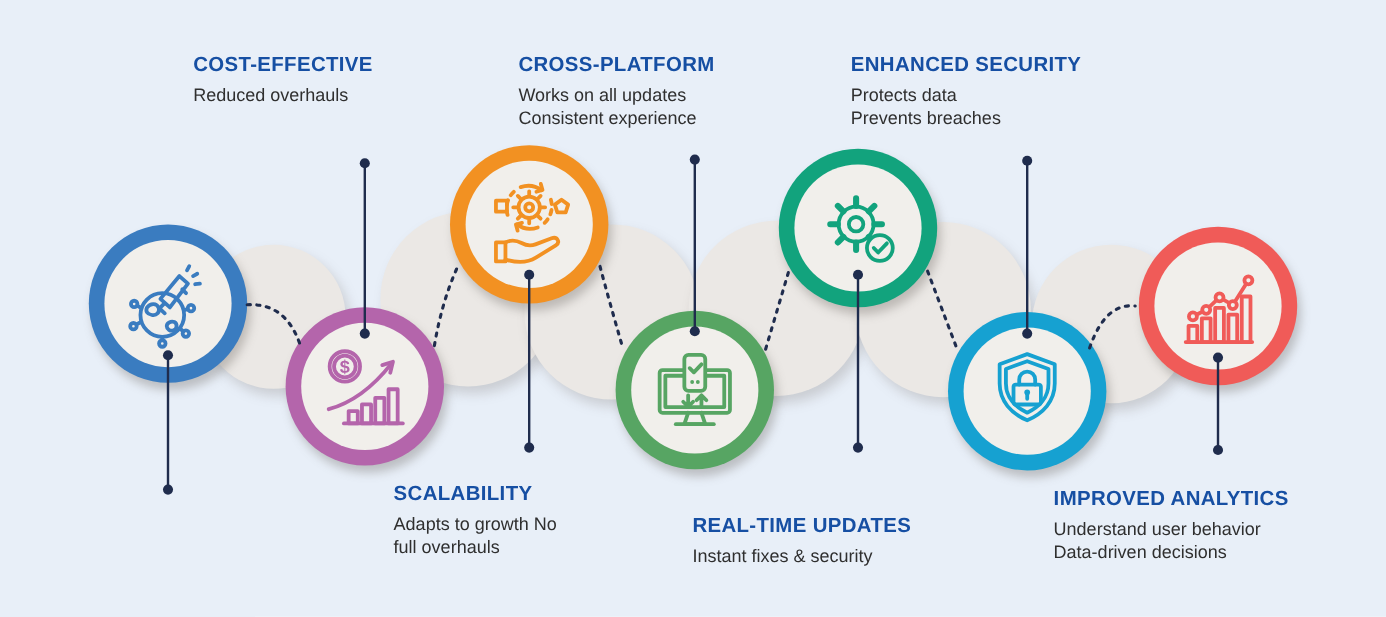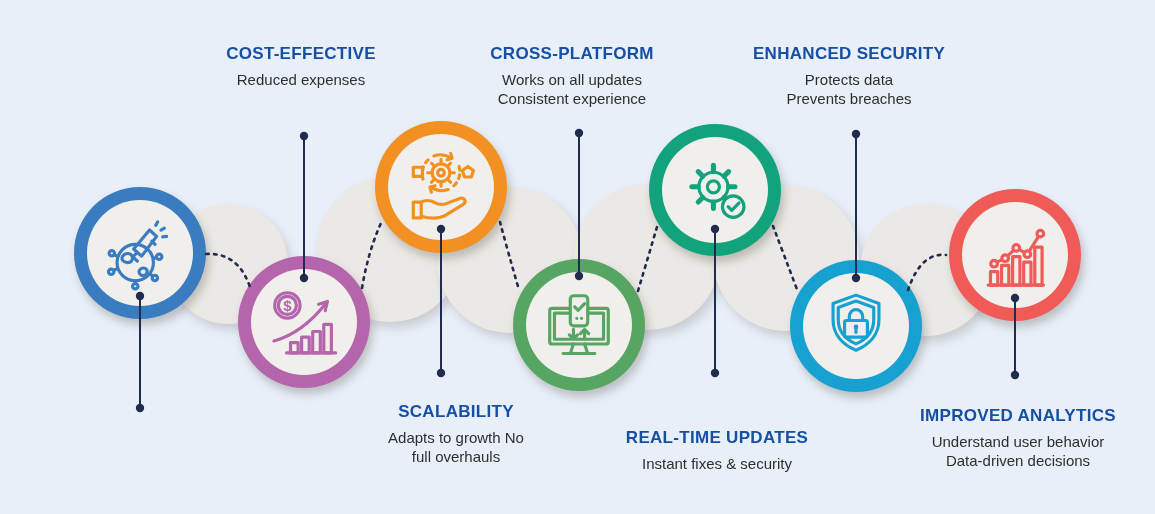--- a/index.html
+++ b/index.html
@@ -50,24 +50,24 @@
   svg.icon .sold{fill:currentColor;stroke:none}
   
   .wires{position:absolute;left:0;top:0;width:1155px;height:514px;pointer-events:none}
   .wires .solid{stroke:var(--connector,#1f2c4d);stroke-width:2;fill:none}
   .wires .dot{fill:var(--connector,#1f2c4d)}
   .wires .dash{
     stroke:var(--connector,#1f2c4d);stroke-width:2.6;fill:none;
     stroke-dasharray:2.6 5.4;stroke-linecap:round;
   }
   
-  .label{position:absolute;width:280px;transform:translateX(-50%);text-align:center}
+  .label{position:absolute;width:280px;transform:translateX(-50%);text-align:left}
   .lb0{left:142px;top:418px}
   .lb1{left:301px;top:44px}
-  .lb2{left:456px;top:402px}
+  .lb2{left:468px;top:402px}
   .lb3{left:572px;top:44px}
   .lb4{left:717px;top:428px}
   .lb5{left:849px;top:44px}
   .lb6{left:1018px;top:406px}
   .title{
     font-size:17px;font-weight:700;letter-spacing:.3px;
     color:var(--title,#164fa3);margin-bottom:6px;
   }
   .desc{font-size:15px;line-height:19px;color:var(--subtitle,#2f2f2f)}
 </style>
@@ -257,21 +257,21 @@
       <path class="dash" d="M362,288 Q368,252 381,223"></path>
       <path class="dash" d="M500,222 Q508,252 519,290"></path>
       <path class="dash" d="M638,291 Q649,254 657,227"></path>
       <path class="dash" d="M773,226 Q784,255 798,292"></path>
       <path class="dash" d="M908,290 Q921,252 946,255"></path>
     </g>
   </svg>
 
   <div class="label lb1">
     <div class="title">COST-EFFECTIVE</div>
-    <div class="desc">Reduced expenses</div>
+    <div class="desc">Reduced overhauls</div>
   </div>
   <div class="label lb2">
     <div class="title">SCALABILITY</div>
     <div class="desc">Adapts to growth No</div>
     <div class="desc">full overhauls</div>
   </div>
   <div class="label lb3">
     <div class="title">CROSS-PLATFORM</div>
     <div class="desc">Works on all updates</div>
     <div class="desc">Consistent experience</div>

